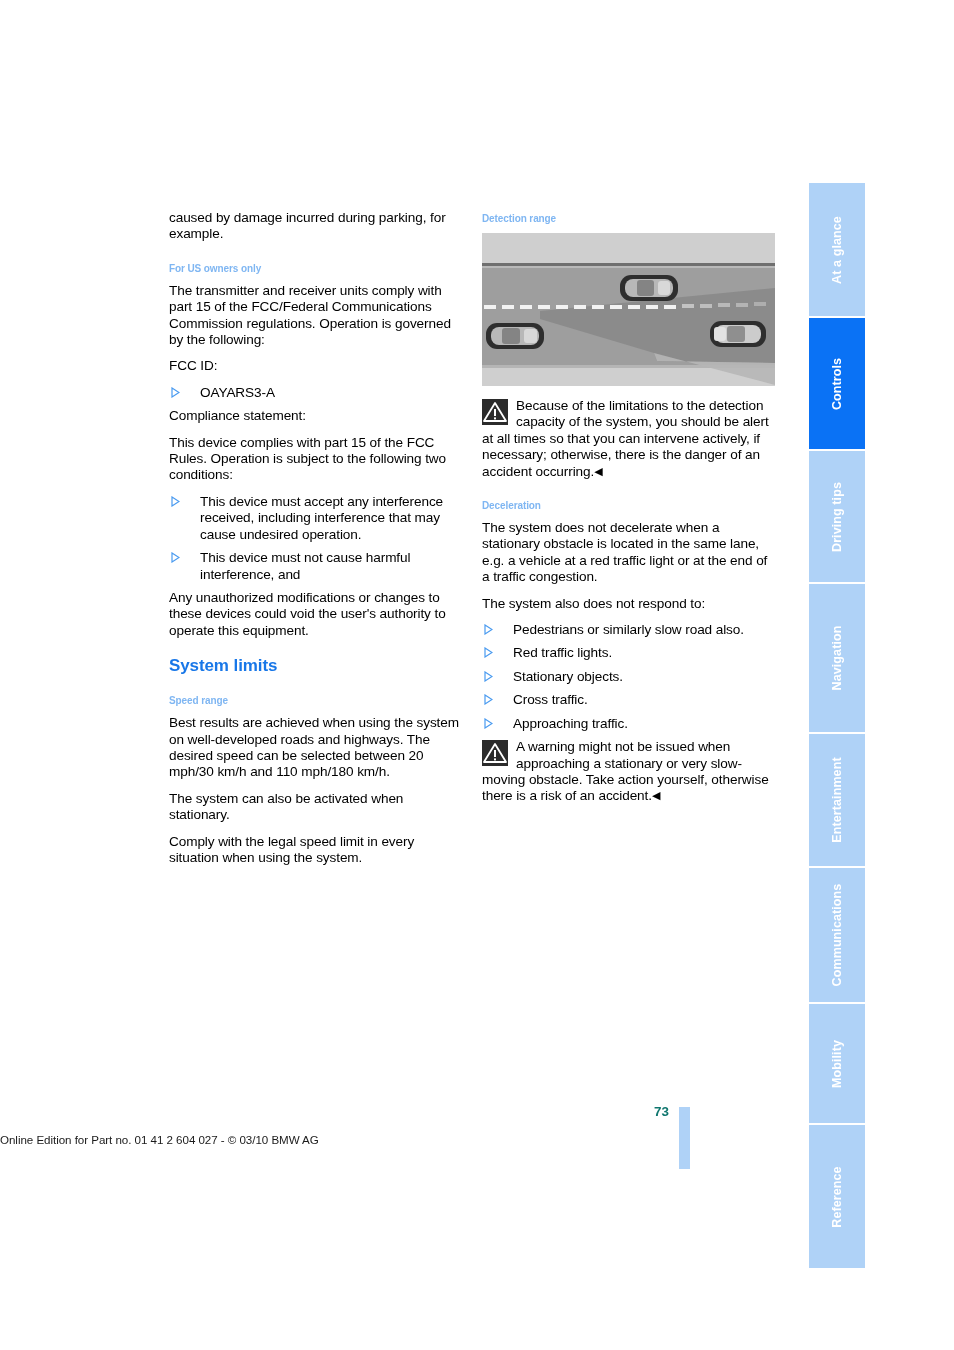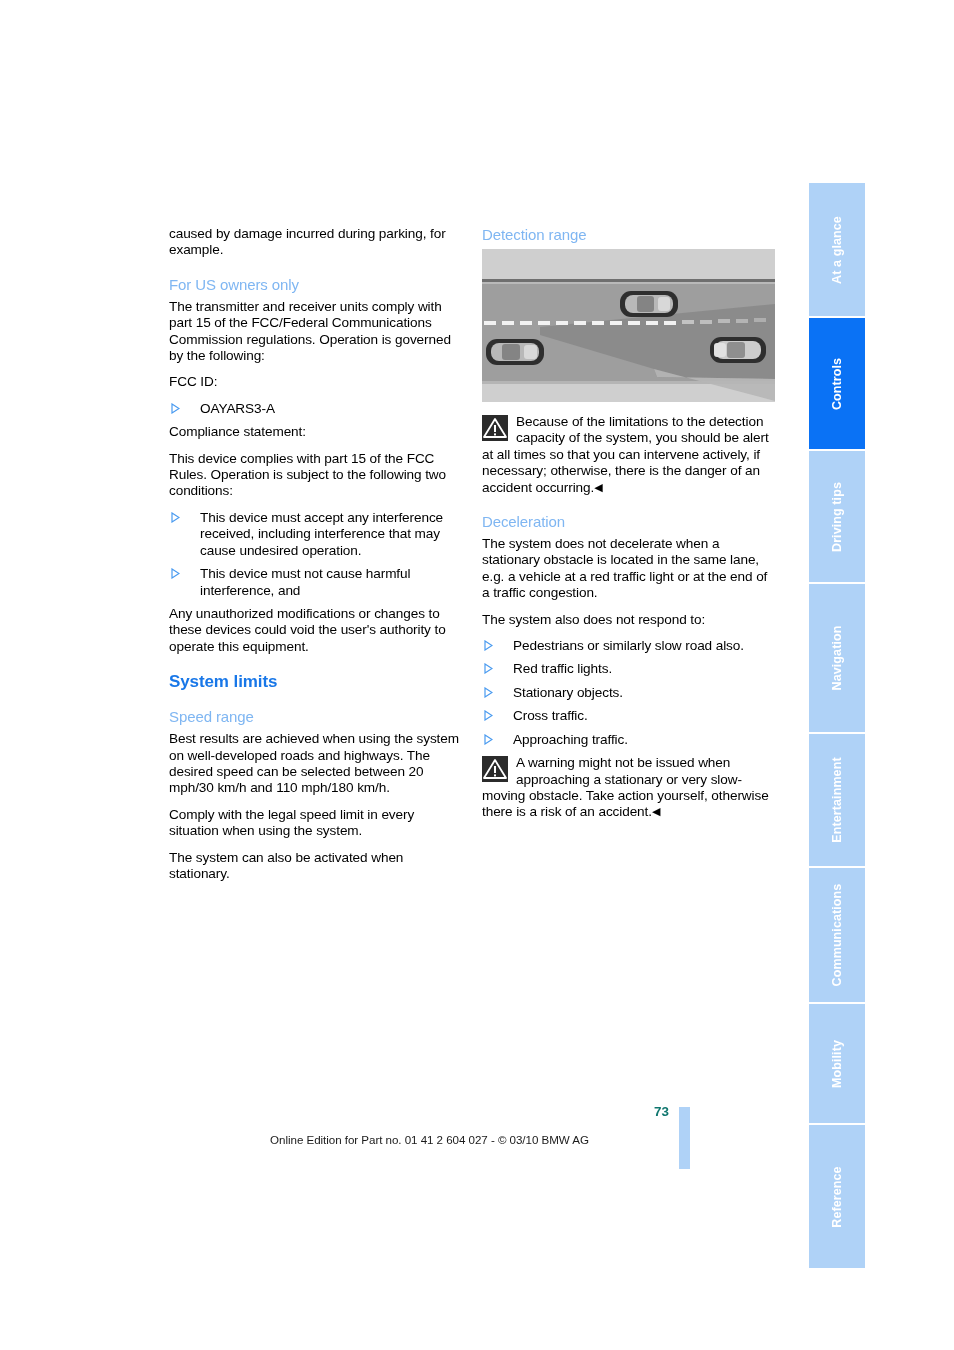--- a/index.html
+++ b/index.html
@@ -20,21 +20,21 @@
   .page {
     position: absolute;
     left: 0; top: 0;
     width: 954px; height: 1350px;
   }
 
   
   .col {
     position: absolute;
     width: 292px;
-    top: 226px;
+    top: 210px;
   }
   .col-left  { left: 169px; }
   .col-right { left: 482px; }
 
   p, .bullet, .warn {
     font-size: 13.6px;
     line-height: 16.4px;
     margin: 0 0 10px 0;
     letter-spacing: -0.1px;
   }
@@ -42,23 +42,23 @@
   h2.sec {
     font-size: 17px;
     line-height: 18px;
     font-weight: bold;
     color: #1877e8;
     margin: 18px 0 9px 0;
     letter-spacing: -0.1px;
   }
 
   h3.sub {
-    font-size: 15px;
+    font-size: 10px;
     line-height: 18px;
-    font-weight: normal;
+    font-weight: bold;
     color: #7fb6f2;
     margin: 17px 0 5px 0;
     letter-spacing: -0.1px;
   }
   h3.sub.first { margin-top: 0; }
 
   
   .bullet {
     position: relative;
     padding-left: 31px;
@@ -161,21 +161,21 @@
     top: 3px;
     width: 11px;
     height: 62px;
     background: #afd2f7;
   }
   .edition {
     position: absolute;
     left: 0;
     top: 29px;
     width: 954px;
-    text-align: center;
+    text-align: left;
     font-size: 11.6px;
     color: #1a1a1a;
     letter-spacing: -0.05px;
     padding-right: 95px;
     box-sizing: border-box;
   }
 </style>
 </head>
 <body>
 
@@ -222,22 +222,22 @@
       <span>This device must not cause harmful interference, and</span>
     </div>
 
     <p>Any unauthorized modifications or changes to these devices could void the user's authority to operate this equipment.</p>
 
     <h2 class="sec">System limits</h2>
 
     <h3 class="sub">Speed range</h3>
 
     <p>Best results are achieved when using the system on well-developed roads and highways. The desired speed can be selected between 20 mph/30 km/h and 110 mph/180 km/h.</p>
+    <p>The system can also be activated when stationary.</p>
     <p>Comply with the legal speed limit in every situation when using the system.</p>
-    <p>The system can also be activated when stationary.</p>
   </div>
 
   <div class="col col-right">
 
     <h3 class="sub first">Detection range</h3>
 
     <div class="figure">
       <svg width="293" height="153" viewBox="0 0 293 153">
 
         <rect x="0" y="0" width="293" height="153" fill="#cfcfcf"></rect>

